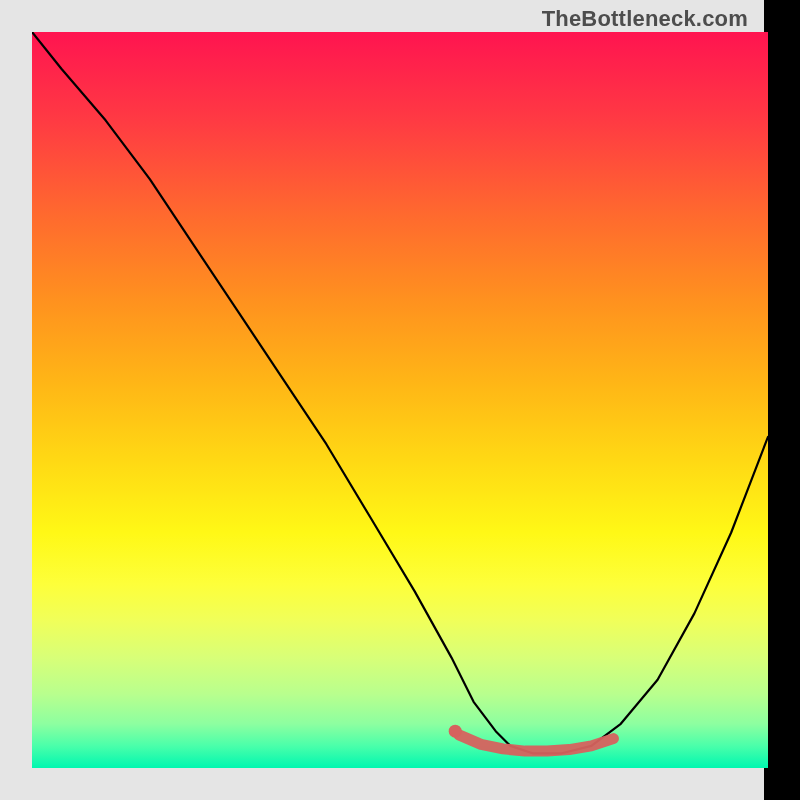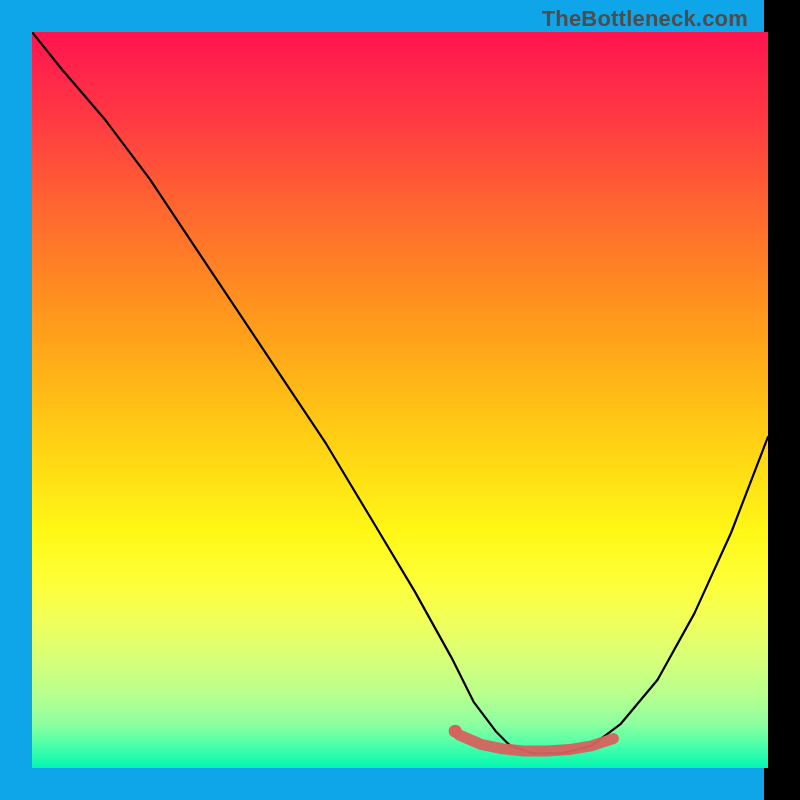--- a/index.html
+++ b/index.html
@@ -7,21 +7,21 @@
     padding: 0;
     width: 800px;
     height: 800px;
     background: #000000;
     overflow: hidden;
   }
   .container {
     position: relative;
     width: 764px;
     height: 800px;
-    background: #0ea5e9;
+    background: #e5e5e5;
   }
   .plot-area {
     position: absolute;
     left: 32px;
     top: 32px;
     width: 736px;
     height: 736px;
     background: linear-gradient(
       to bottom,
       #ff1450 0%,

